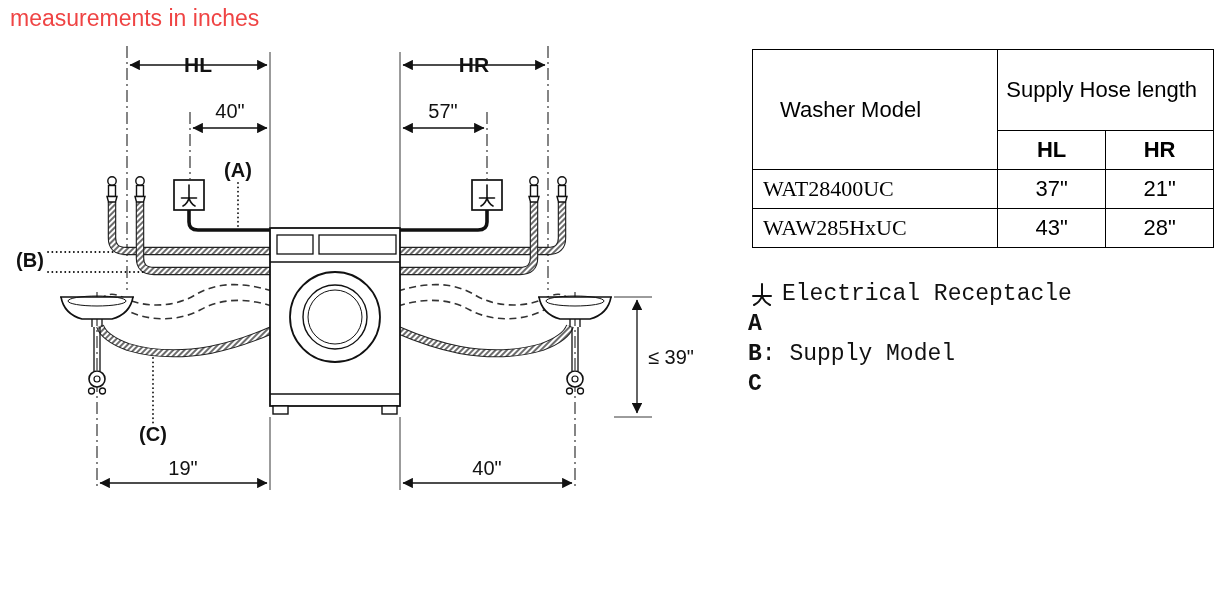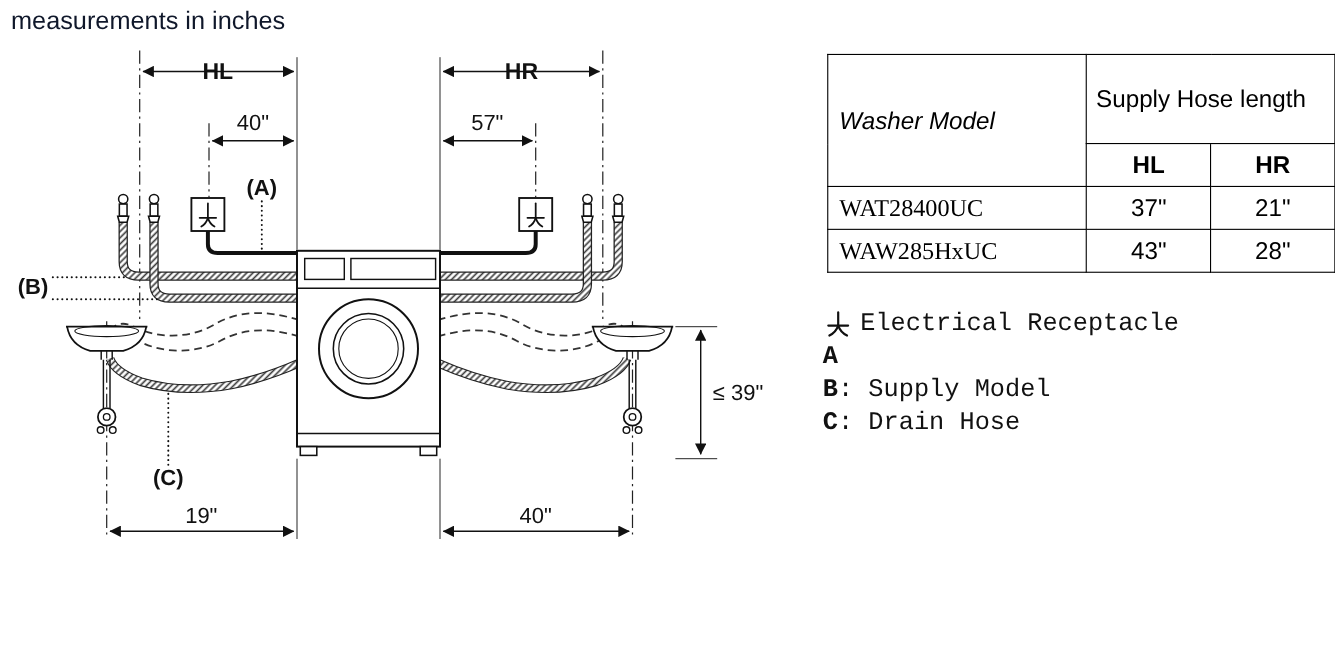--- a/index.html
+++ b/index.html
@@ -1,26 +1,26 @@
 <!DOCTYPE html>
 <html><head>
 <meta charset="utf-8">
 <style>
   html,body{margin:0;padding:0;background:#fff;}
   #page{position:relative;width:1214px;height:607px;background:#fff;overflow:hidden;
         font-family:"Liberation Sans",sans-serif;color:#111;}
-  #title{position:absolute;left:10px;top:5px;font-size:23px;color:#0f172a;}
+  #title{position:absolute;left:10px;top:5px;font-size:23px;color:#ef4444;}
   svg text{fill:#111;}
   .dimtxt{font-size:20px;}
   .dimtxt-b{font-size:21px;font-weight:bold;}
   .lbl{font-size:20px;font-weight:bold;}
   
   #spec-table{position:absolute;left:752px;top:49px;border-collapse:collapse;table-layout:fixed;}
   #spec-table td{border:1.6px solid #000;font-size:22px;color:#000;background:#fff;}
-  #spec-table .c-model{width:228px;padding-left:10px;text-align:left;vertical-align:middle;font-style:italic;}
+  #spec-table .c-model{width:228px;padding-left:27px;text-align:left;vertical-align:middle;}
   #spec-table .c-supply{width:224px;height:78px;padding-left:8px;text-align:left;vertical-align:middle;line-height:1.2;}
   #spec-table .c-sub{height:36px;text-align:center;font-weight:bold;width:112px;}
   #spec-table .c-num{height:36px;text-align:center;}
   #spec-table .c-name{height:36px;padding-left:10px;font-family:Liberation Serif, serif;}
   
   #legend{position:absolute;left:748px;top:280px;display:flex;flex-direction:column;gap:2px;font-size:23px;font-family:Liberation Mono, monospace;}
   .leg-row{display:flex;align-items:center;height:28px;}
   .leg-icon{width:28px;display:flex;justify-content:center;margin-right:6px;}
   .leg-key{font-weight:bold;}
 </style>
@@ -243,17 +243,16 @@
     </div>
     <div class="leg-row">
       <span class="leg-key">A</span>
     </div>
     <div class="leg-row">
       <span class="leg-key">B</span>
         <span>: Supply Model</span>
     </div>
     <div class="leg-row">
       <span class="leg-key">C</span>
-        <span>: Drain Hose</span>
     </div>
   </div>
 
 </div>
 
 </body></html>

